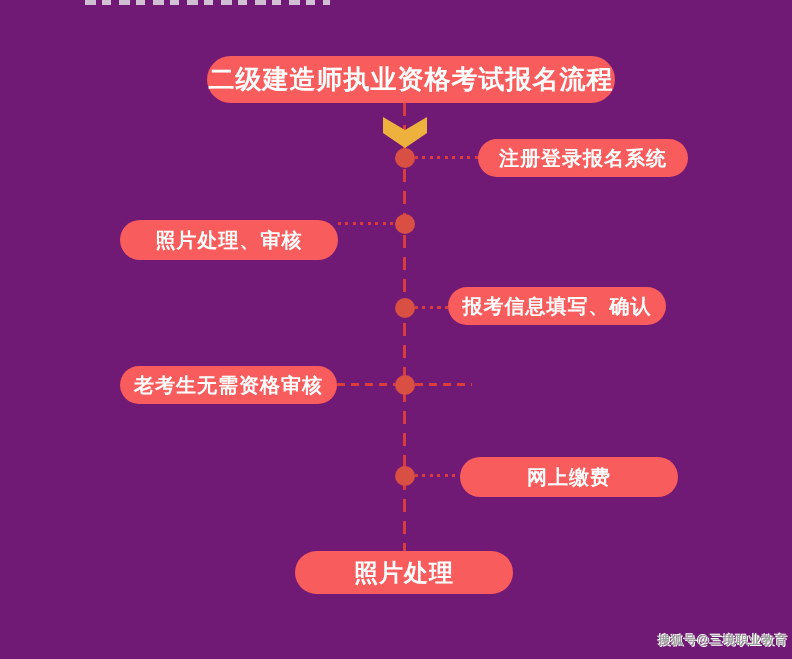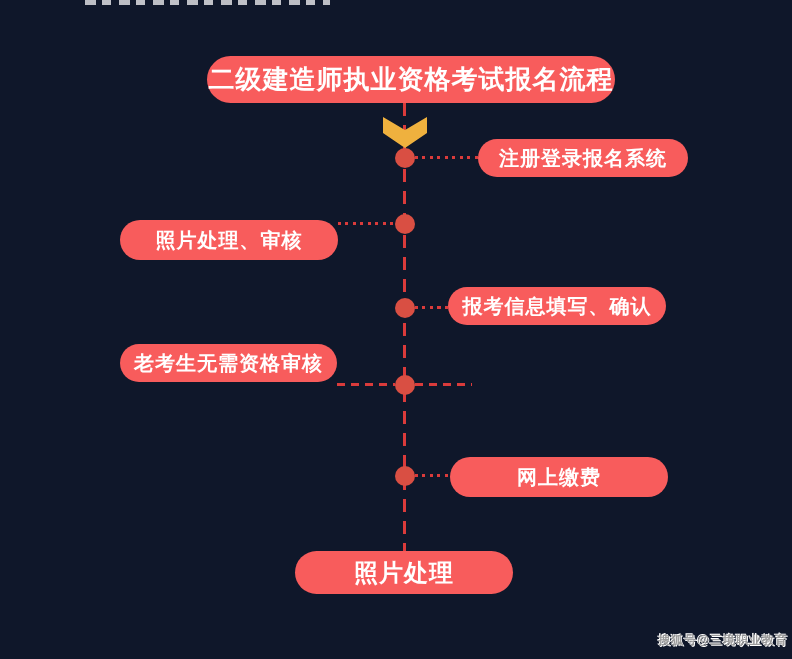--- a/index.html
+++ b/index.html
@@ -5,21 +5,21 @@
   html, body {
     margin: 0;
     padding: 0;
     background: #ffffff;
     font-family: "Liberation Sans", "DejaVu Sans", sans-serif;
   }
   .canvas {
     position: relative;
     width: 792px;
     height: 659px;
-    background: #0f172a;
+    background: #701a75;
     overflow: hidden;
   }
   
   .top-remnant {
     position: absolute;
     left: 85px; top: 0;
     width: 245px; height: 5px;
     background: repeating-linear-gradient(90deg,
       #e8e8eb 0 11px, transparent 11px 17px,
       #ececef 17px 26px, transparent 26px 34px);
@@ -120,22 +120,22 @@
   <div class="hline dashed" style="left:337px; top:383px; width:58px"></div>
   <div class="hline dashed" style="left:415px; top:383px; width:57px"></div>
   <div class="hline dotted" style="left:415px; top:474px; width:55px"></div>
 
   <div class="pill pill-side" style="left:478px; top:139px; width:210px">注册登录报名系统</div>
 
   <div class="pill pill-side" style="left:120px; top:220px; width:218px; height:40px">照片处理、审核</div>
 
   <div class="pill pill-side" style="left:448px; top:287px; width:218px">报考信息填写、确认</div>
 
-  <div class="pill pill-side" style="left:120px; top:344px; width:217px">老考生无需资格审核</div>
+  <div class="pill pill-side" style="left:120px; top:366px; width:217px">老考生无需资格审核</div>
 
 
-  <div class="pill pill-side" style="left:450px; top:457px; width:218px; height:40px">网上缴费</div>
+  <div class="pill pill-side" style="left:460px; top:457px; width:218px; height:40px">网上缴费</div>
 
   <div class="pill pill-success">照片处理</div>
 
   <div class="watermark">搜狐号@三境职业教育</div>
 
 </div>
 
 </body></html>

